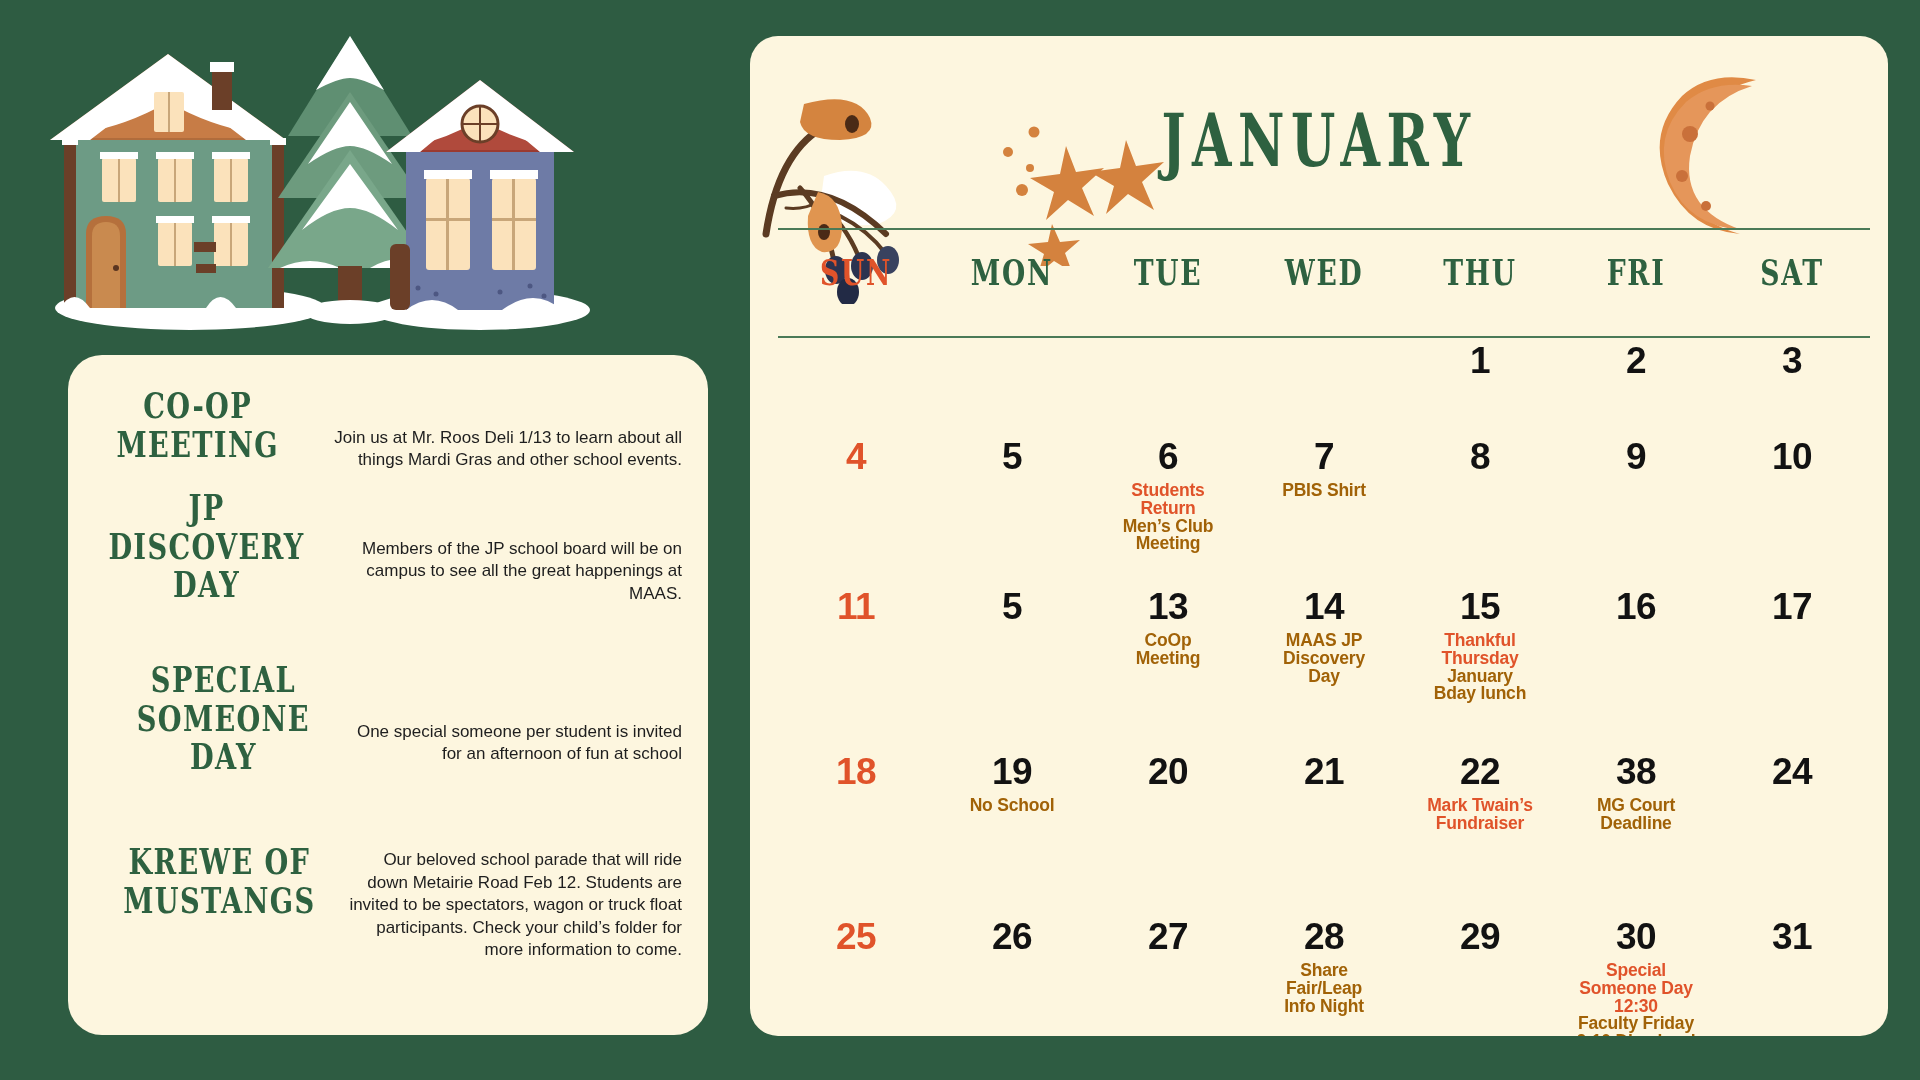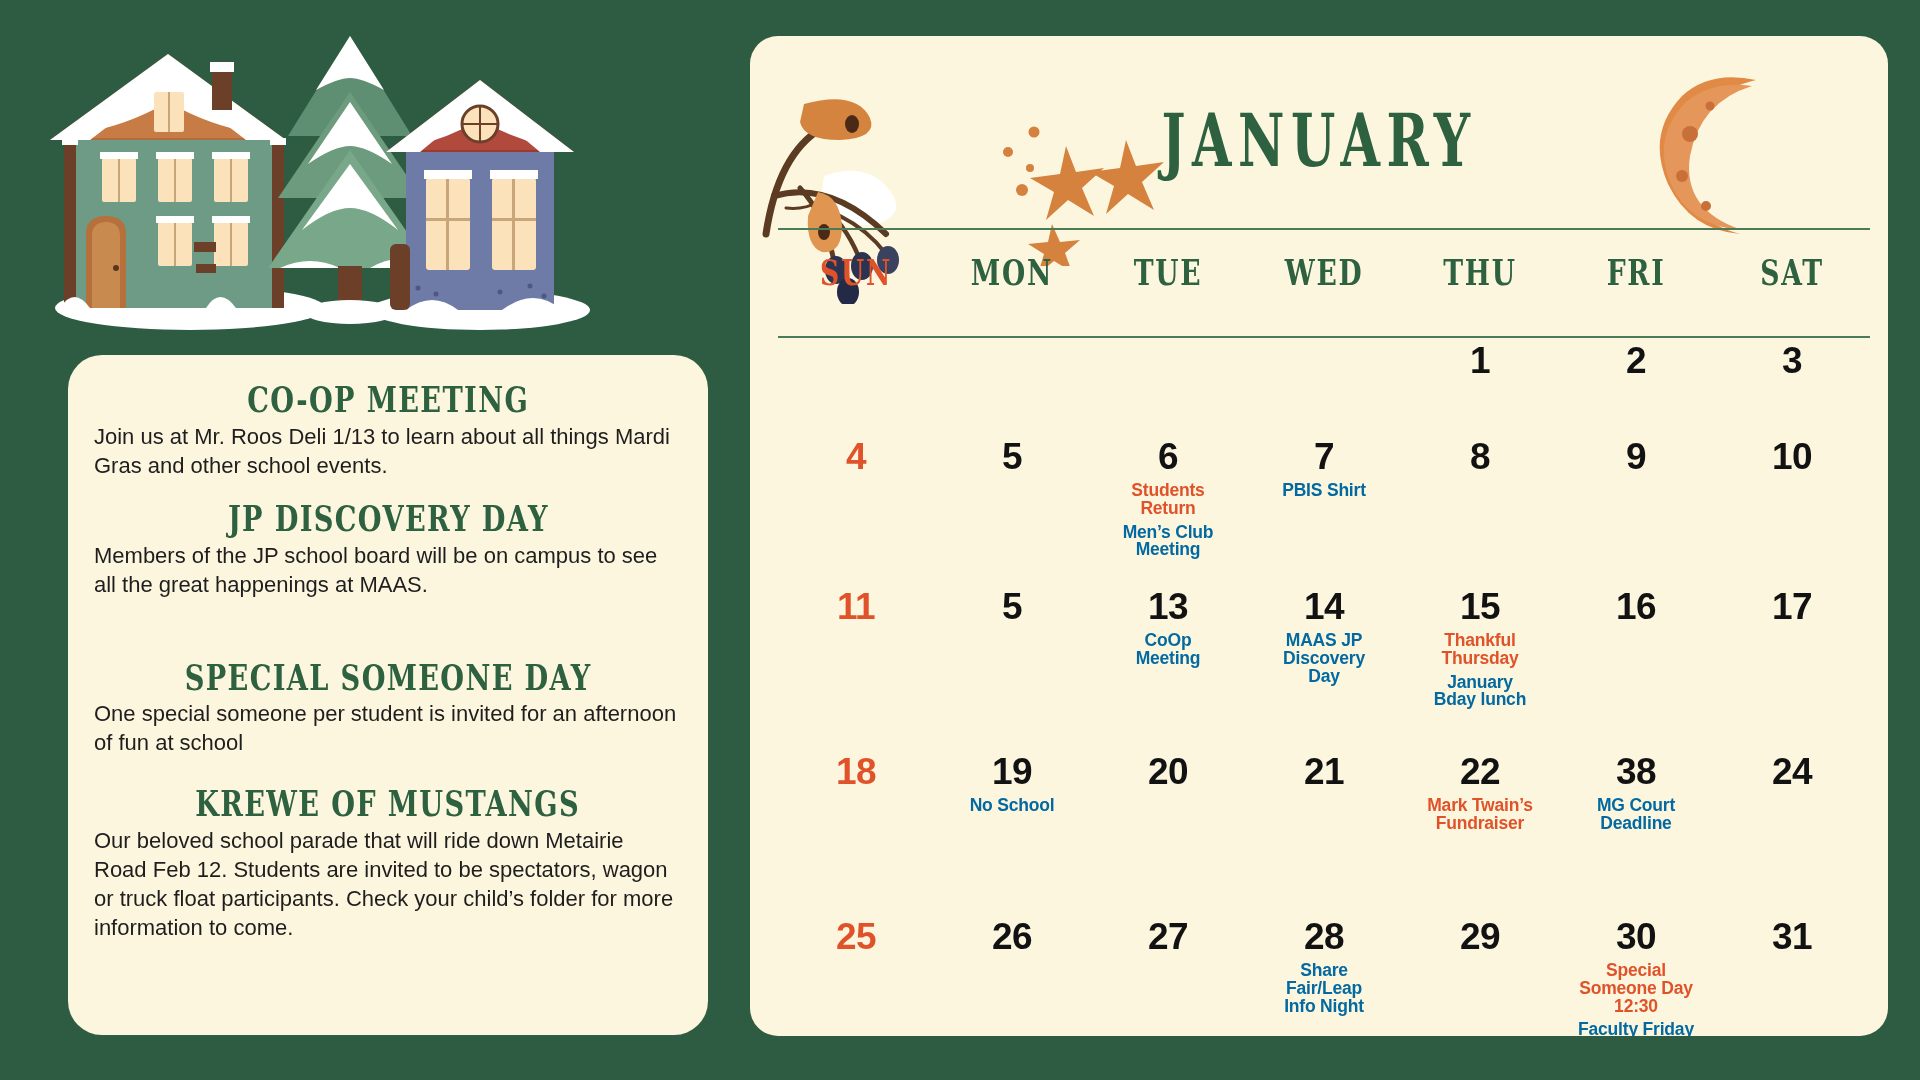--- a/index.html
+++ b/index.html
@@ -25,24 +25,24 @@
   .info-heading {
     font-family:"DejaVu Serif", serif;
     color:#2e6140; font-weight:700;
     font-size:31px; letter-spacing:1.5px;
     text-align:center; line-height:1.12;
     transform:scaleX(0.88) scaleY(1.12); transform-origin:center;
     margin-bottom:4px;
   }
   .info-body {
     font-family:"Liberation Sans", sans-serif;
-    color:#1e1e1e; font-size:22px; line-height:1.32;
-    text-align:left; width:100%;
-  }
-  .sec { width:100%; display:flex; flex-direction:column; align-items:center; }
+    color:#1e1e1e; font-size:17px; line-height:1.32;
+    text-align:right; width:100%;margin-top:44px;
+  }
+  .sec { width:100%; display:flex; flex-direction:row; align-items:center; }
   .sec.s1 { margin-top:6px; }
   .sec.s2 { margin-top:22px; }
   .sec.s3 { margin-top:62px; }
   .sec.s4 { margin-top:30px; }
 
   
   #cal-card {
     position:absolute; left:750px; top:36px; width:1138px; height:1000px;
     background:#fdf6df; border-radius:28px; overflow:hidden;
   }
@@ -75,27 +75,27 @@
     display:grid; grid-template-columns:repeat(7,1fr);
     grid-template-rows: 96px 150px 165px 165px 168px;
   }
   .cell { position:relative; padding-top:2px; text-align:center; }
   .daynum {
     font-family:"Liberation Sans", sans-serif;
     font-weight:800; font-size:37px; color:#121212;
     line-height:1.05; letter-spacing:-0.5px;
   }
   .daynum.sun { color:#e0532a; }
-  .events { margin-top:5px; display:flex; flex-direction:column; align-items:center; gap:6px; }
+  .events { margin-top:5px; display:flex; flex-direction:column; align-items:center; }
   .ev {
     font-family:"Liberation Sans", sans-serif;
     font-weight:800; font-size:17.5px; line-height:1.02;
     letter-spacing:-0.2px;
   }
-  .ev.green { color:#0369a1; }
+  .ev.green { color:#a16207; }
   .ev.orange { color:#e0532a; }
 
   
   .decor { position:absolute; pointer-events:none; }
 </style>
 </head>
 <body>
 
 <div id="stage">
 

